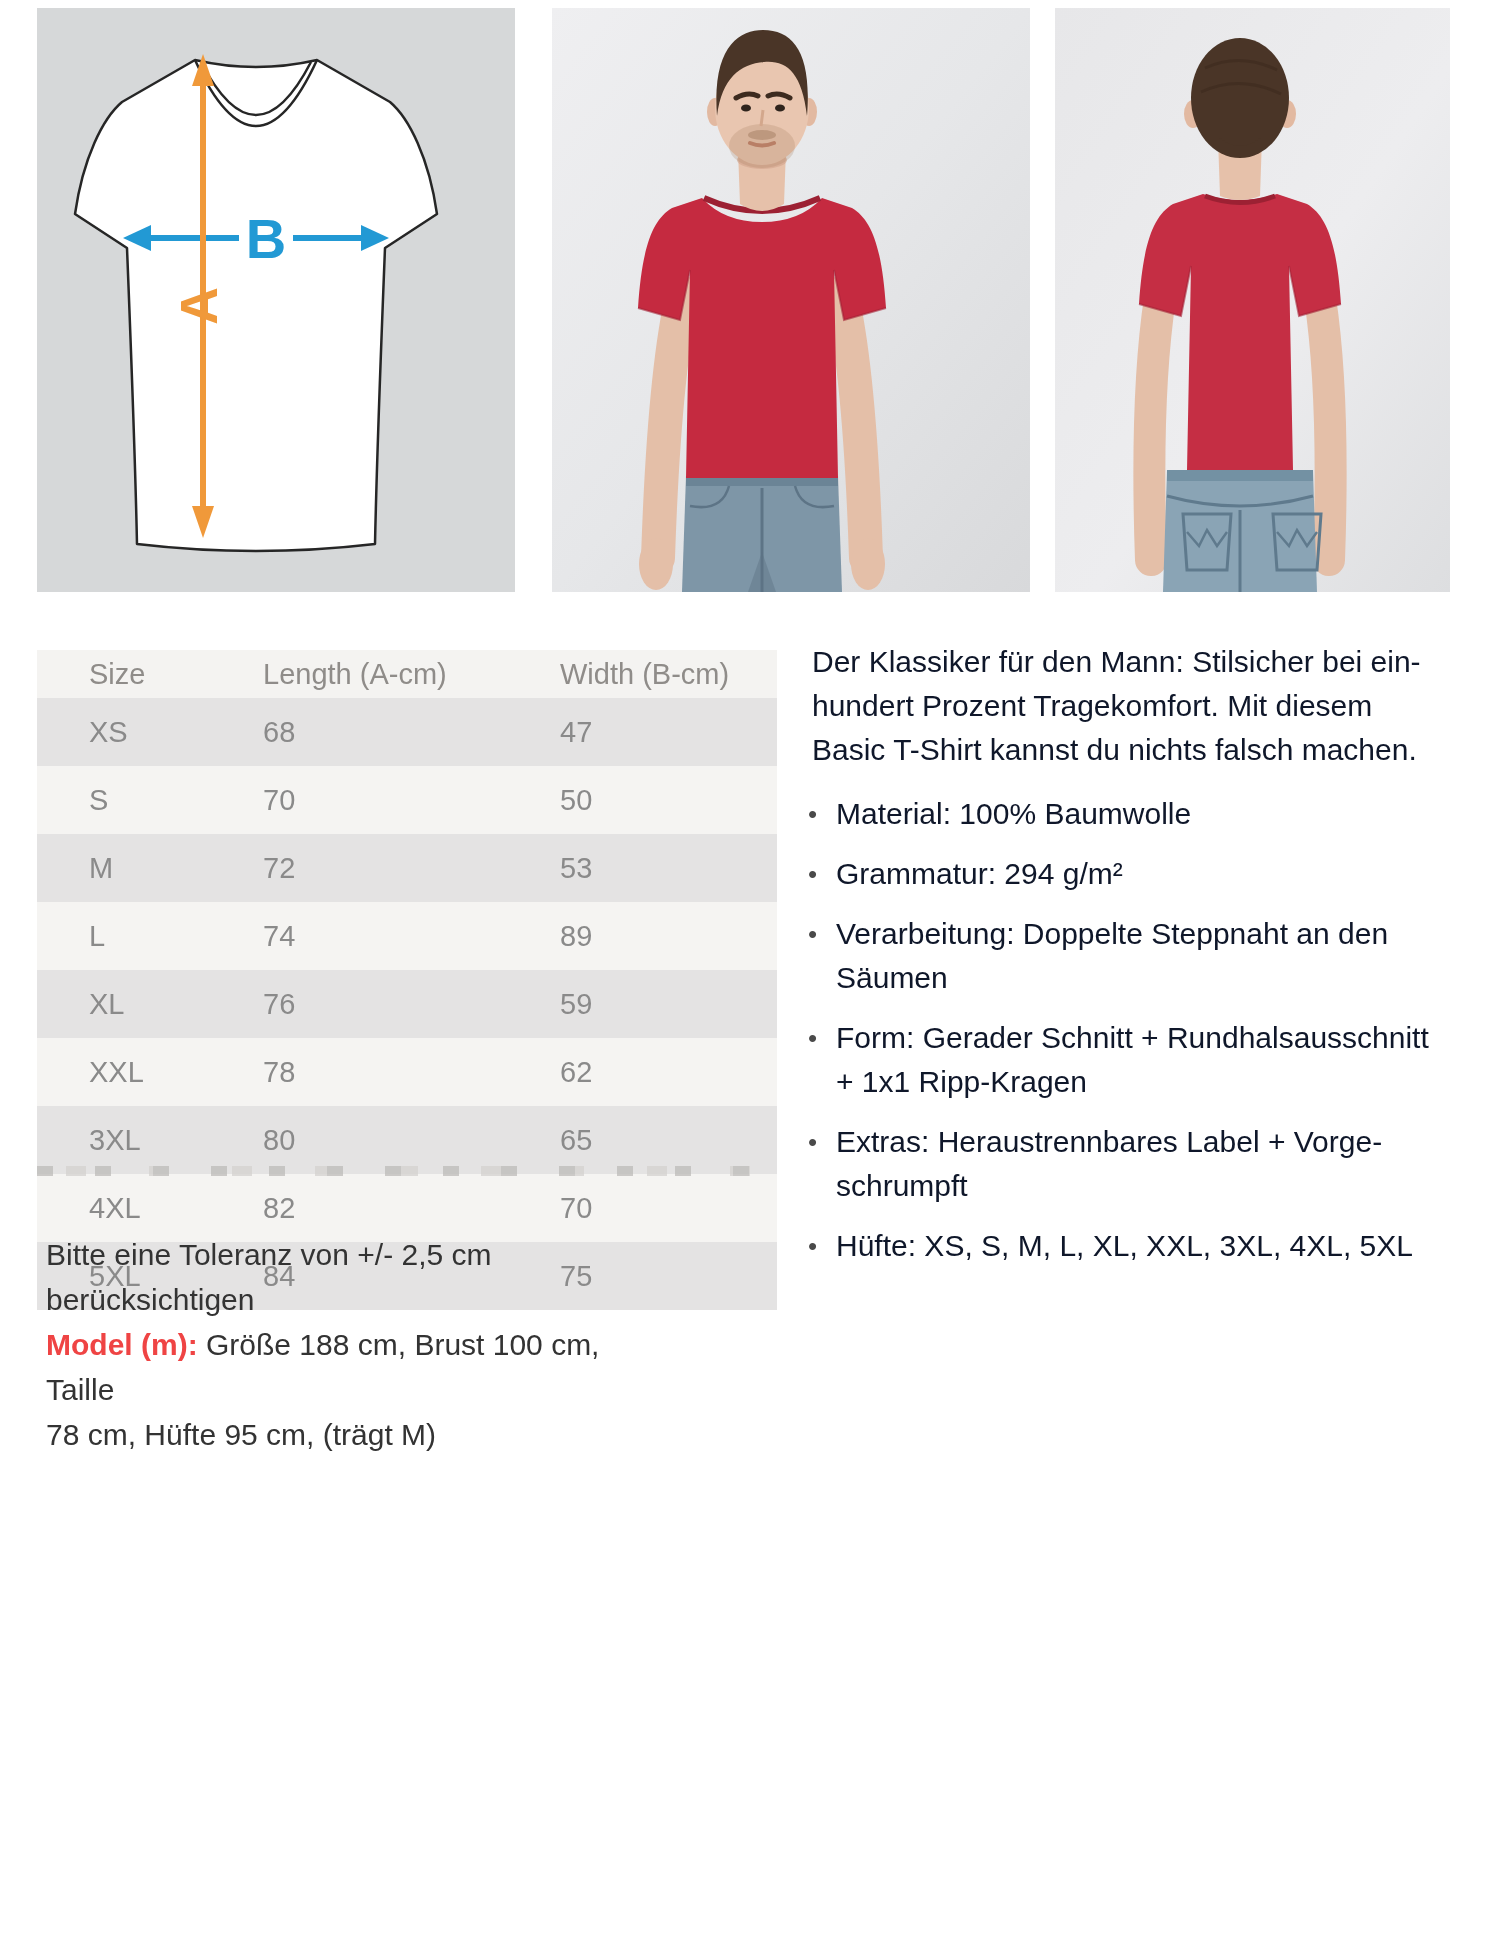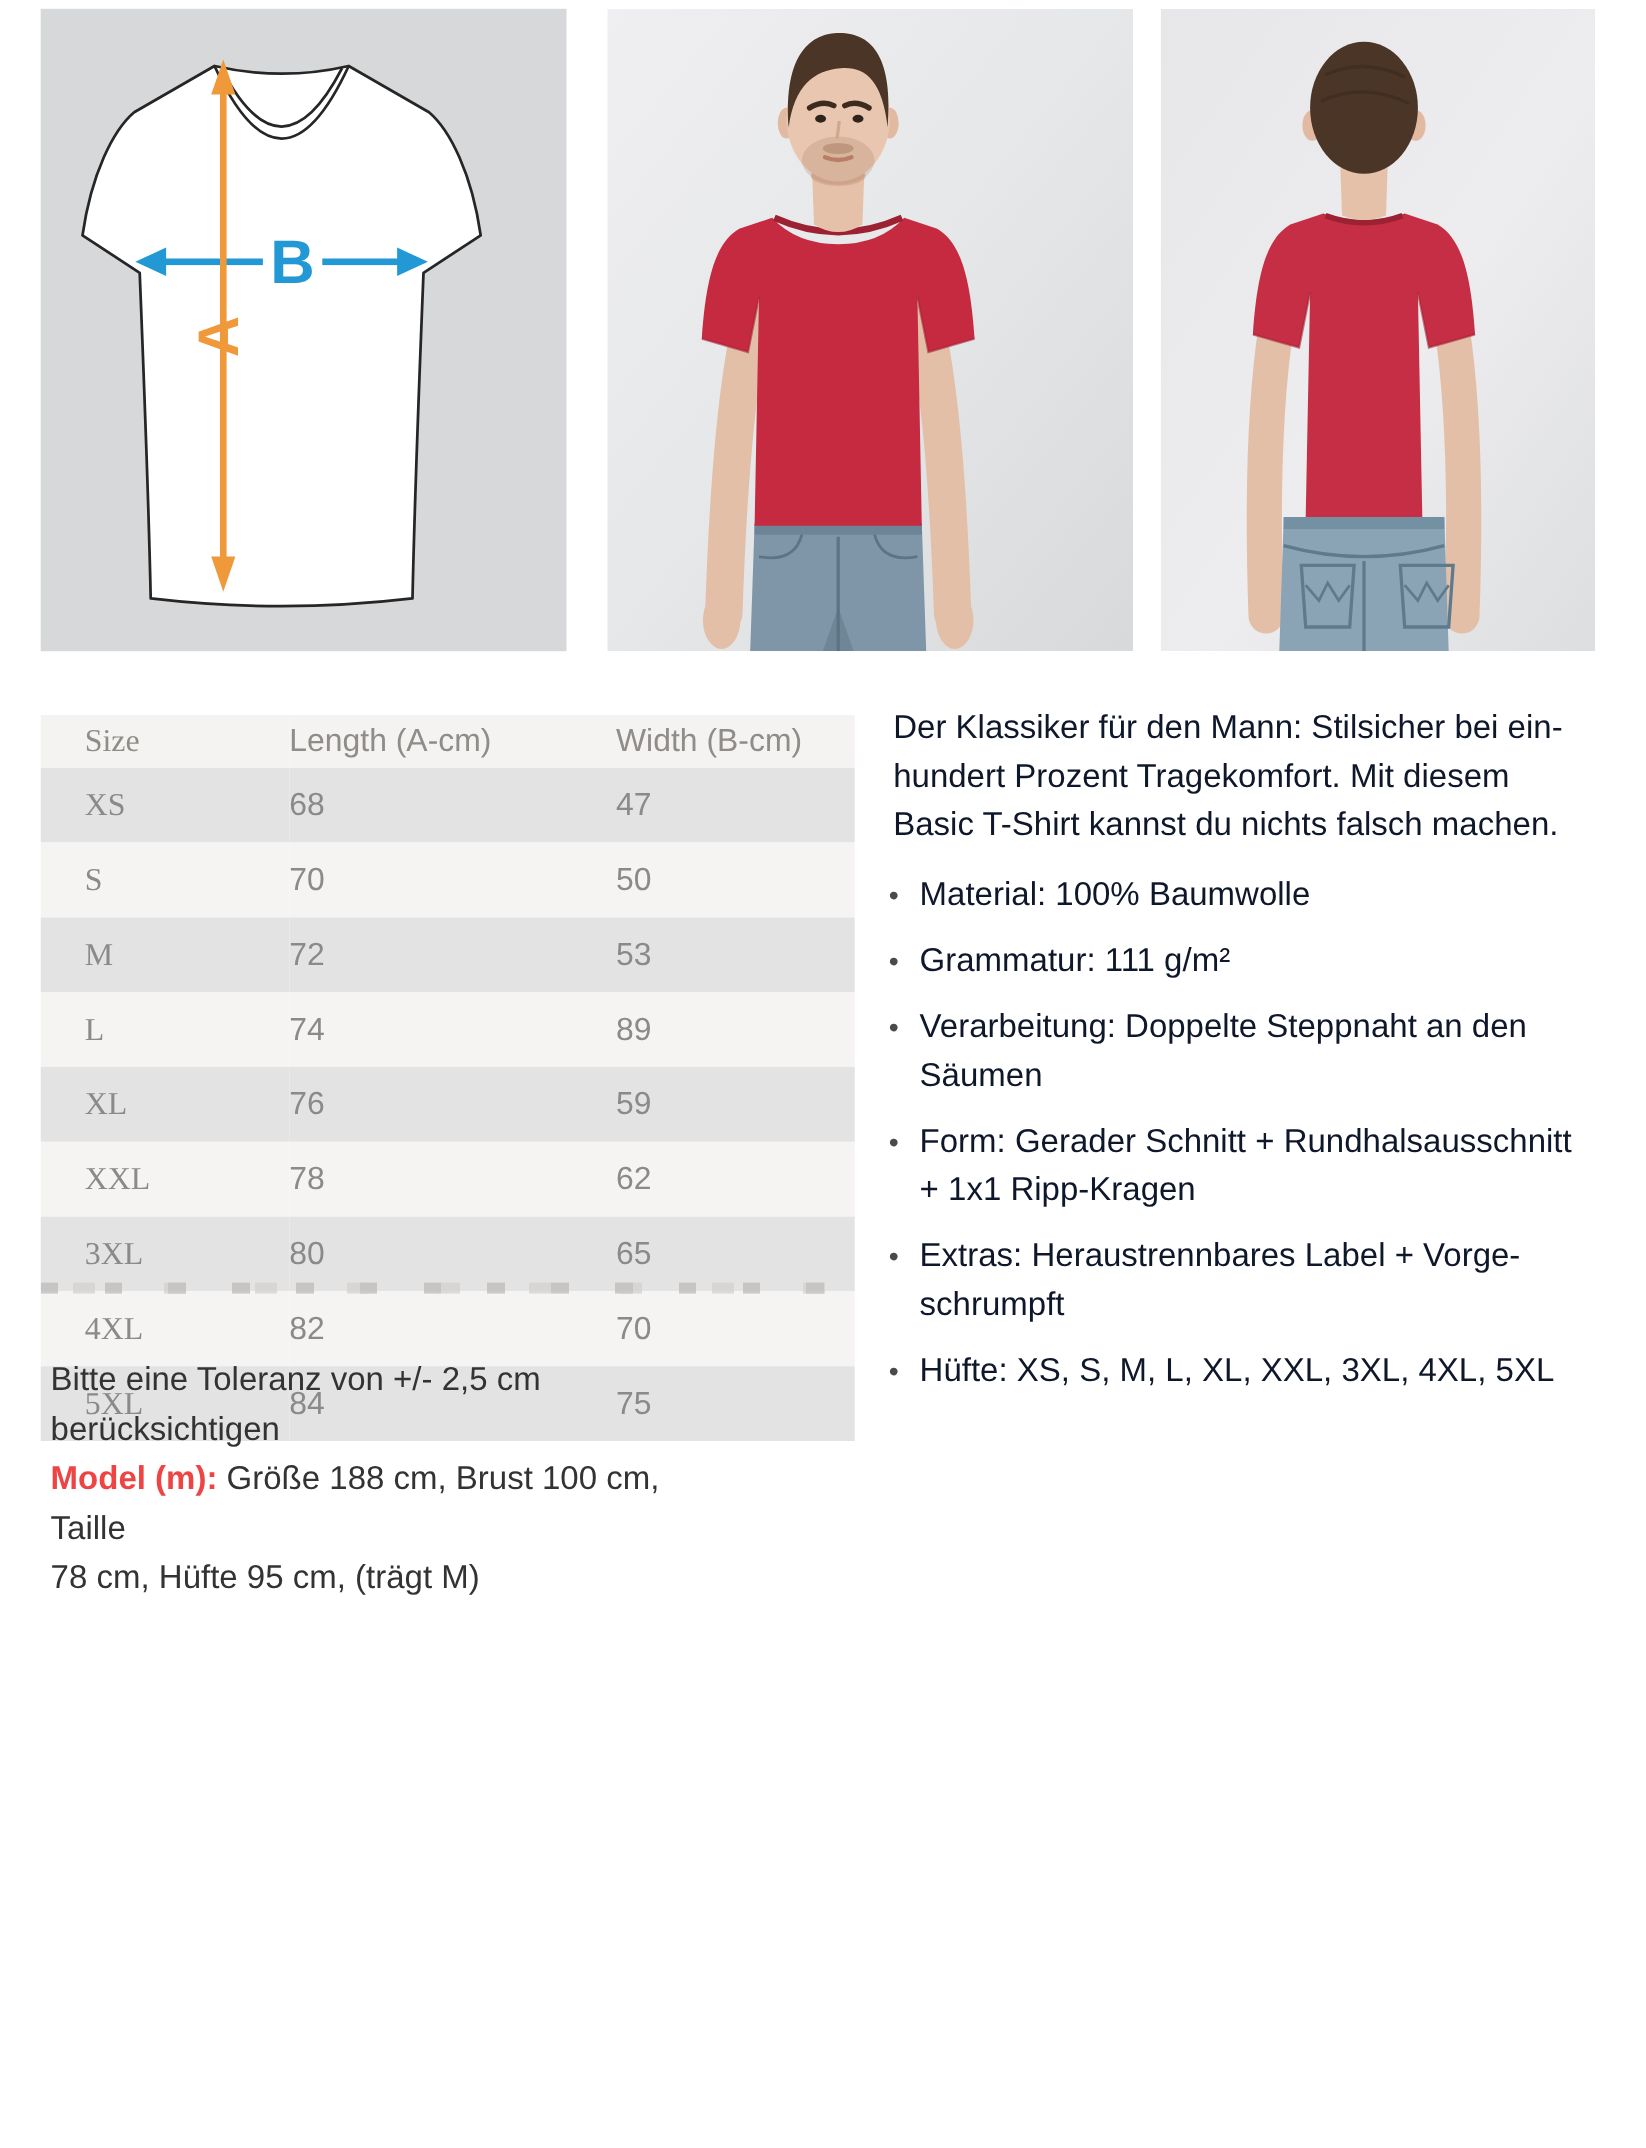--- a/index.html
+++ b/index.html
@@ -18,21 +18,21 @@
   .size-table{
     position:absolute;left:37px;top:650px;width:740px;
     border-collapse:collapse;table-layout:fixed;
     font-size:29px;color:#8a8a8a;
   }
   .size-table th{
     background:#f4f3f1;height:48px;font-weight:400;color:#8f8c89;
     text-align:left;padding:0;vertical-align:middle;
   }
   .size-table td{height:68px;padding:0;vertical-align:middle;}
-  .size-table .c1{padding-left:40px;font-family:Liberation Serif, serif;}
+  .size-table .c1{padding-left:52px;}
   .row-dark td{background:#e4e3e3;}
   .row-light td{background:#f5f4f2;}
 
   .table-sliver{
     position:absolute;left:37px;top:1166px;width:740px;height:10px;
     background:
       repeating-linear-gradient(90deg,#bdbbb9 0 16px,transparent 16px 58px),
       repeating-linear-gradient(90deg,transparent 0 29px,#d4d2d0 29px 49px,transparent 49px 83px);
     opacity:.75;
   }
@@ -247,21 +247,21 @@
 78 cm, Hüfte 95 cm, (trägt M)</span>
     </div>
   </div>
 
   <div class="description">
     <p class="intro pre">Der Klassiker für den Mann: Stilsicher bei ein-
 hundert Prozent Tragekomfort. Mit diesem
 Basic T-Shirt kannst du nichts falsch machen.</p>
     <ul>
       <li class="pre">Material: 100% Baumwolle</li>
-      <li class="pre">Grammatur: 111 g/m²</li>
+      <li class="pre">Grammatur: 294 g/m²</li>
       <li class="pre">Verarbeitung: Doppelte Steppnaht an den
 Säumen</li>
       <li class="pre">Form: Gerader Schnitt + Rundhalsausschnitt
 + 1x1 Ripp-Kragen</li>
       <li class="pre">Extras: Heraustrennbares Label + Vorge-
 schrumpft</li>
       <li class="pre">Hüfte: XS, S, M, L, XL, XXL, 3XL, 4XL, 5XL</li>
     </ul>
   </div>
 

